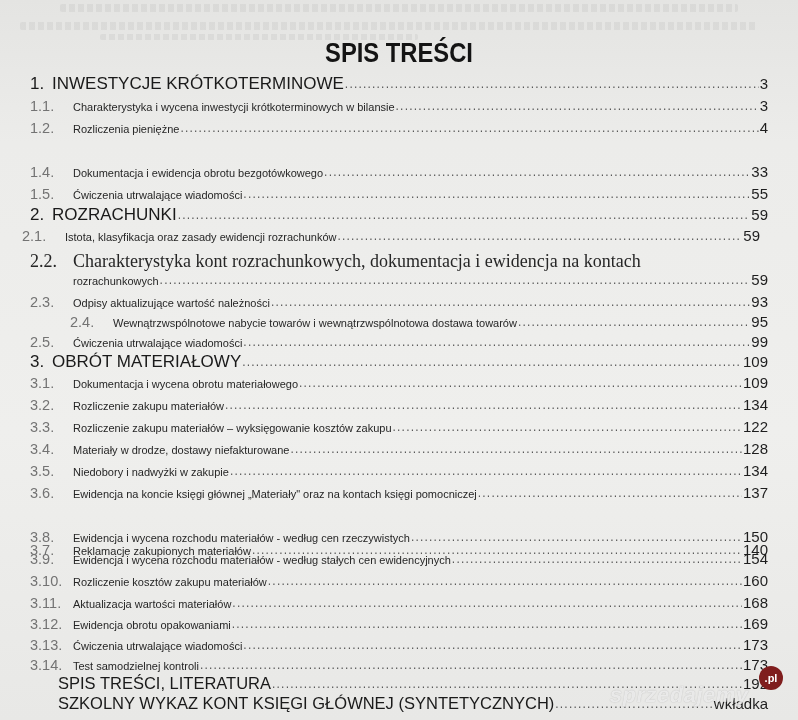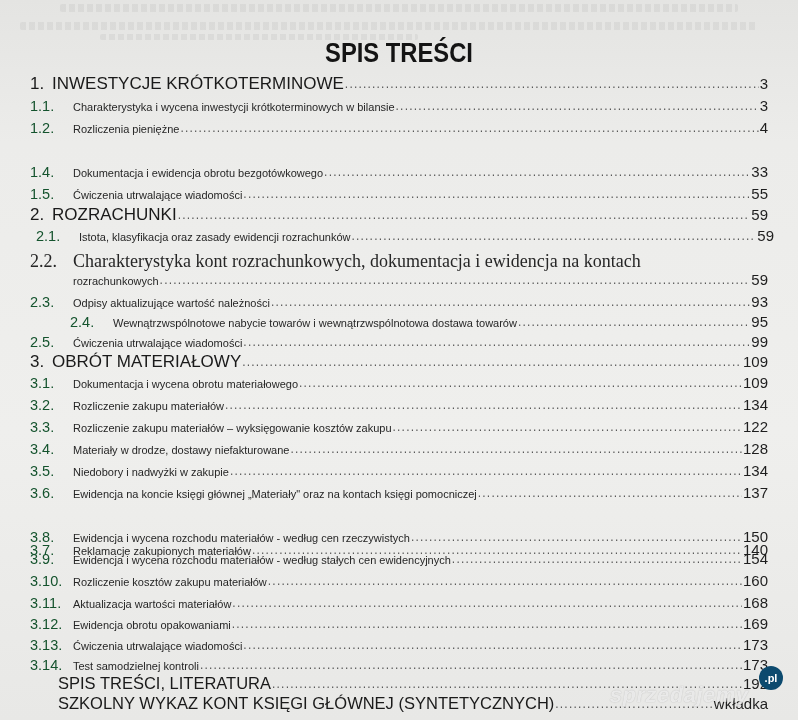--- a/index.html
+++ b/index.html
@@ -45,21 +45,21 @@
     .row {
       position: absolute;
       display: flex;
       align-items: baseline;
       height: 22px;
       white-space: nowrap;
     }
     .row .num {
       flex: 0 0 auto;
       font-size: 14.5px;
-      color: #14532d;
+      color: #737373;
     }
     .row .label {
       flex: 0 0 auto;
       font-size: 11px;
       color: #262626;
     }
     .row .dots {
       flex: 1 1 auto;
       overflow: hidden;
       font-size: 12px;
@@ -107,21 +107,21 @@
       letter-spacing: 0.5px;
       transform: skewX(-10deg);
     }
     .watermark-badge {
       position: absolute;
       left: 759px;
       top: 666px;
       width: 24px;
       height: 24px;
       border-radius: 50%;
-      background: #0c4a6e;
+      background: #7f1d1d;
       color: #fff;
       font-size: 11px;
       font-weight: bold;
       display: flex;
       align-items: center;
       justify-content: center;
     }
   </style>
 </head>
 <body>
@@ -166,21 +166,21 @@
     <span class="page-num">55</span>
   </div>
 
   <div class="row chapter" style="top:205px; left:30px; width:738px;">
     <span class="num" style="width:22px;">2.</span>
     <span class="label">ROZRACHUNKI</span>
     <span class="dots"></span>
     <span class="page-num">59</span>
   </div>
 
-  <div class="row" style="top:227px; left:36px; width:738px;">
+  <div class="row" style="top:227px; left:22px; width:738px;">
     <span class="num" style="width:43px;">2.1.</span>
     <span class="label">Istota, klasyfikacja oraz zasady ewidencji rozrachunków</span>
     <span class="dots"></span>
     <span class="page-num">59</span>
   </div>
   <div class="cont" style="top:251px; left:30px;">
     <span style="display:inline-block; width:43px;">2.2.</span><span>Charakterystyka kont rozrachunkowych, dokumentacja i ewidencja na kontach</span>
   </div>
   <div class="row" style="top:271px; left:73px; width:695px;">
     <span class="label">rozrachunkowych</span>

